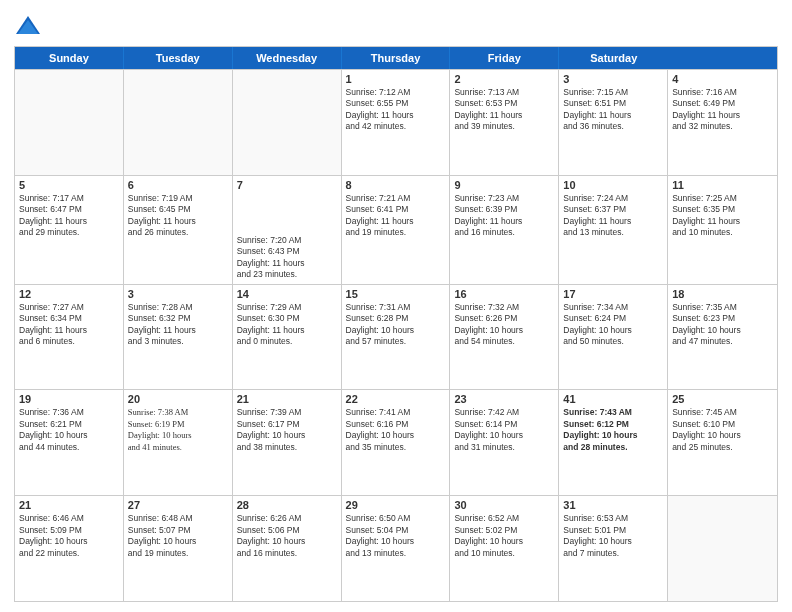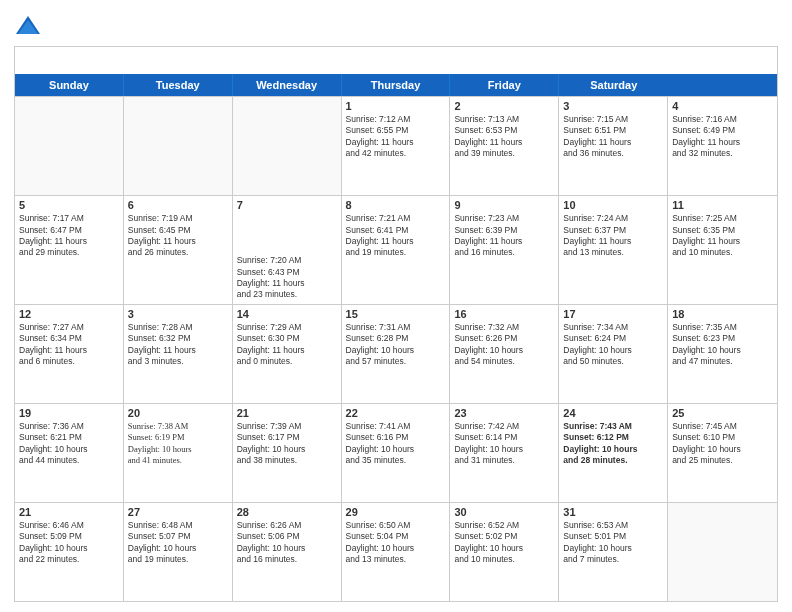--- a/index.html
+++ b/index.html
@@ -56,21 +56,20 @@
     .calendar {
       flex: 1;
       display: flex;
       flex-direction: column;
       border: 1px solid #ccc;
     }
     .cal-header-row {
       display: grid;
       grid-template-columns: repeat(7, 1fr);
       background: #1565c0;
-      margin-top: 27px;
     }
     .cal-header-cell {
       color: #fff;
       font-size: 11px;
       font-weight: bold;
       text-align: center;
       padding: 5px 2px;
       border-right: 1px solid #1976d2;
     }
     .cal-header-cell:last-child { border-right: none; }
@@ -304,21 +303,21 @@
 and 35 minutes.</div>
           </div>
           <div class="cal-cell">
             <div class="day-number">23</div>
             <div class="cell-info" style="white-space: pre-line;">Sunrise: 7:42 AM
 Sunset: 6:14 PM
 Daylight: 10 hours
 and 31 minutes.</div>
           </div>
           <div class="cal-cell">
-            <div class="day-number">24</div>
+            <div class="day-number">41</div>
             <div class="cell-info" style="white-space: pre-line; font-weight: bold;">Sunrise: 7:43 AM
 Sunset: 6:12 PM
 Daylight: 10 hours
 and 28 minutes.</div>
           </div>
           <div class="cal-cell">
             <div class="day-number">25</div>
             <div class="cell-info" style="white-space: pre-line;">Sunrise: 7:45 AM
 Sunset: 6:10 PM
 Daylight: 10 hours

